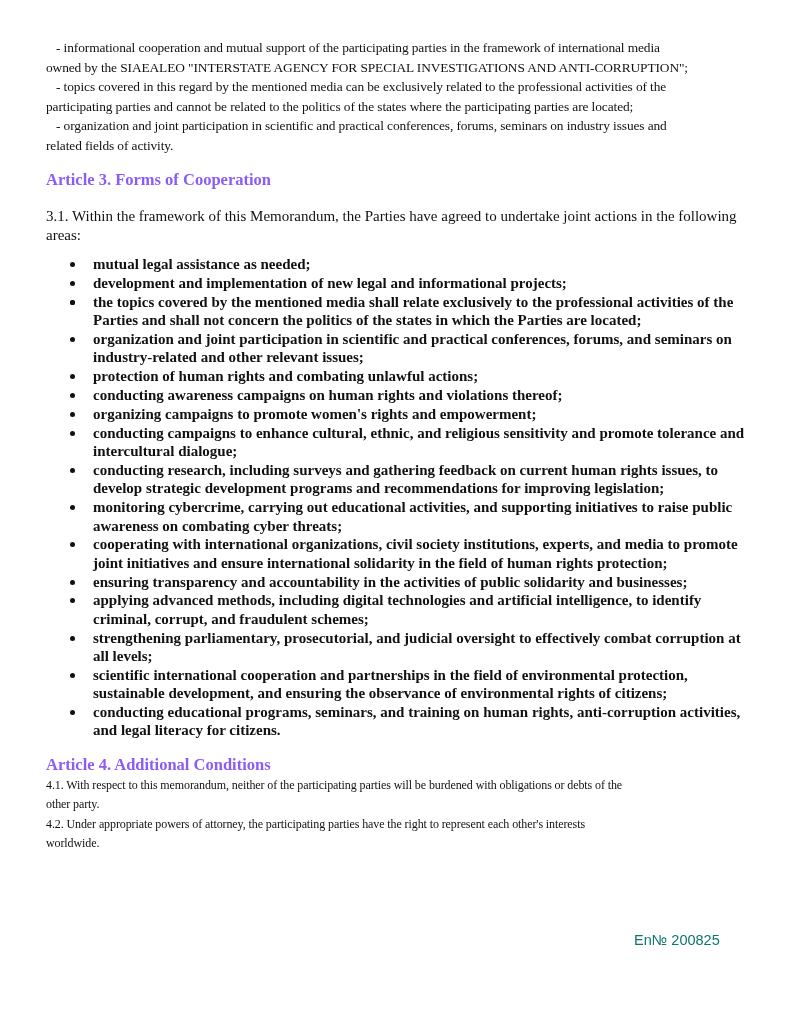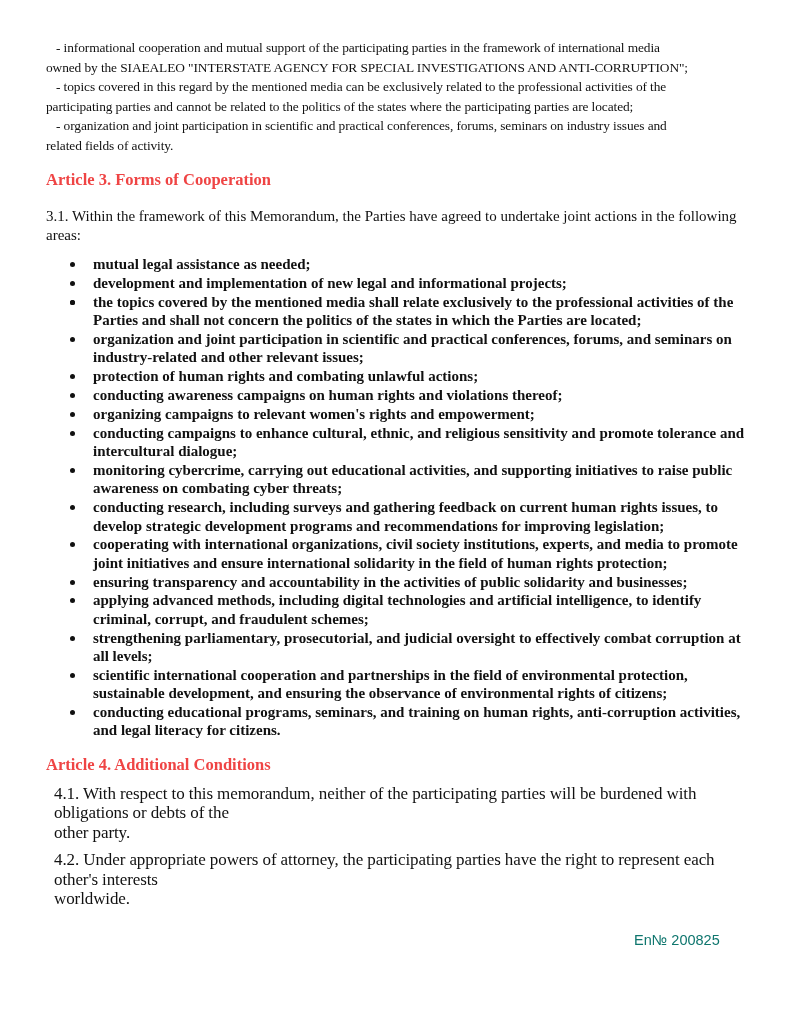--- a/index.html
+++ b/index.html
@@ -25,21 +25,21 @@
       margin: 0;
       font-size: 13.4px;
       line-height: 19.5px;
       letter-spacing: -0.1px;
     }
     .intro p .ind {
       display: inline-block;
       width: 10px;
     }
     h2 {
-      color: #ef4444;
+      color: #8b5cf6;
       font-family: "Liberation Serif", serif;
       font-weight: bold;
       font-size: 16.5px;
       margin: 0;
     }
     #art3-title {
       margin-top: 14px;
       line-height: 22px;
     }
     .p31 {
@@ -67,22 +67,22 @@
       width: 5px;
       height: 5px;
       border-radius: 50%;
       background: #111111;
     }
     #art4-title {
       margin-top: 14px;
       line-height: 22px;
     }
     .art4 p {
-      margin: 8px;
-      font-size: 17px;
+      margin: 0;
+      font-size: 12px;
       line-height: 19.5px;
       letter-spacing: -0.1px;
     }
     .docnum {
       position: absolute;
       left: 634px;
       top: 932px;
       font-family: "Liberation Sans", sans-serif;
       font-size: 14.5px;
       color: #0f766e;
@@ -104,24 +104,24 @@
   <p class="p31">3.1. Within the framework of this Memorandum, the Parties have agreed to undertake joint actions in the following areas:</p>
 
   <ul class="areas" id="areas-list">
       <li><span class="bullet"></span><span>mutual legal assistance as needed;</span></li>
       <li><span class="bullet"></span><span>development and implementation of new legal and informational projects;</span></li>
       <li><span class="bullet"></span></li>
       <li><span class="bullet"></span><span>the topics covered by the mentioned media shall relate exclusively to the professional activities of the Parties and shall not concern the politics of the states in which the Parties are located;</span></li>
       <li><span class="bullet"></span><span>organization and joint participation in scientific and practical conferences, forums, and seminars on industry-related and other relevant issues;</span></li>
       <li><span class="bullet"></span><span>protection of human rights and combating unlawful actions;</span></li>
       <li><span class="bullet"></span><span>conducting awareness campaigns on human rights and violations thereof;</span></li>
-      <li><span class="bullet"></span><span>organizing campaigns to relevant women's rights and empowerment;</span></li>
+      <li><span class="bullet"></span><span>organizing campaigns to promote women's rights and empowerment;</span></li>
       <li><span class="bullet"></span><span>conducting campaigns to enhance cultural, ethnic, and religious sensitivity and promote tolerance and intercultural dialogue;</span></li>
+      <li><span class="bullet"></span><span>conducting research, including surveys and gathering feedback on current human rights issues, to develop strategic development programs and recommendations for improving legislation;</span></li>
       <li><span class="bullet"></span><span>monitoring cybercrime, carrying out educational activities, and supporting initiatives to raise public awareness on combating cyber threats;</span></li>
-      <li><span class="bullet"></span><span>conducting research, including surveys and gathering feedback on current human rights issues, to develop strategic development programs and recommendations for improving legislation;</span></li>
       <li><span class="bullet"></span><span>cooperating with international organizations, civil society institutions, experts, and media to promote joint initiatives and ensure international solidarity in the field of human rights protection;</span></li>
       <li><span class="bullet"></span><span>ensuring transparency and accountability in the activities of public solidarity and businesses;</span></li>
       <li><span class="bullet"></span><span>applying advanced methods, including digital technologies and artificial intelligence, to identify criminal, corrupt, and fraudulent schemes;</span></li>
       <li><span class="bullet"></span><span>strengthening parliamentary, prosecutorial, and judicial oversight to effectively combat corruption at all levels;</span></li>
       <li><span class="bullet"></span><span>scientific international cooperation and partnerships in the field of environmental protection, sustainable development, and ensuring the observance of environmental rights of citizens;</span></li>
       <li><span class="bullet"></span><span>conducting educational programs, seminars, and training on human rights, anti-corruption activities, and legal literacy for citizens.</span></li>
     </ul>
 
   <h2 id="art4-title">Article 4. Additional Conditions</h2>
 

